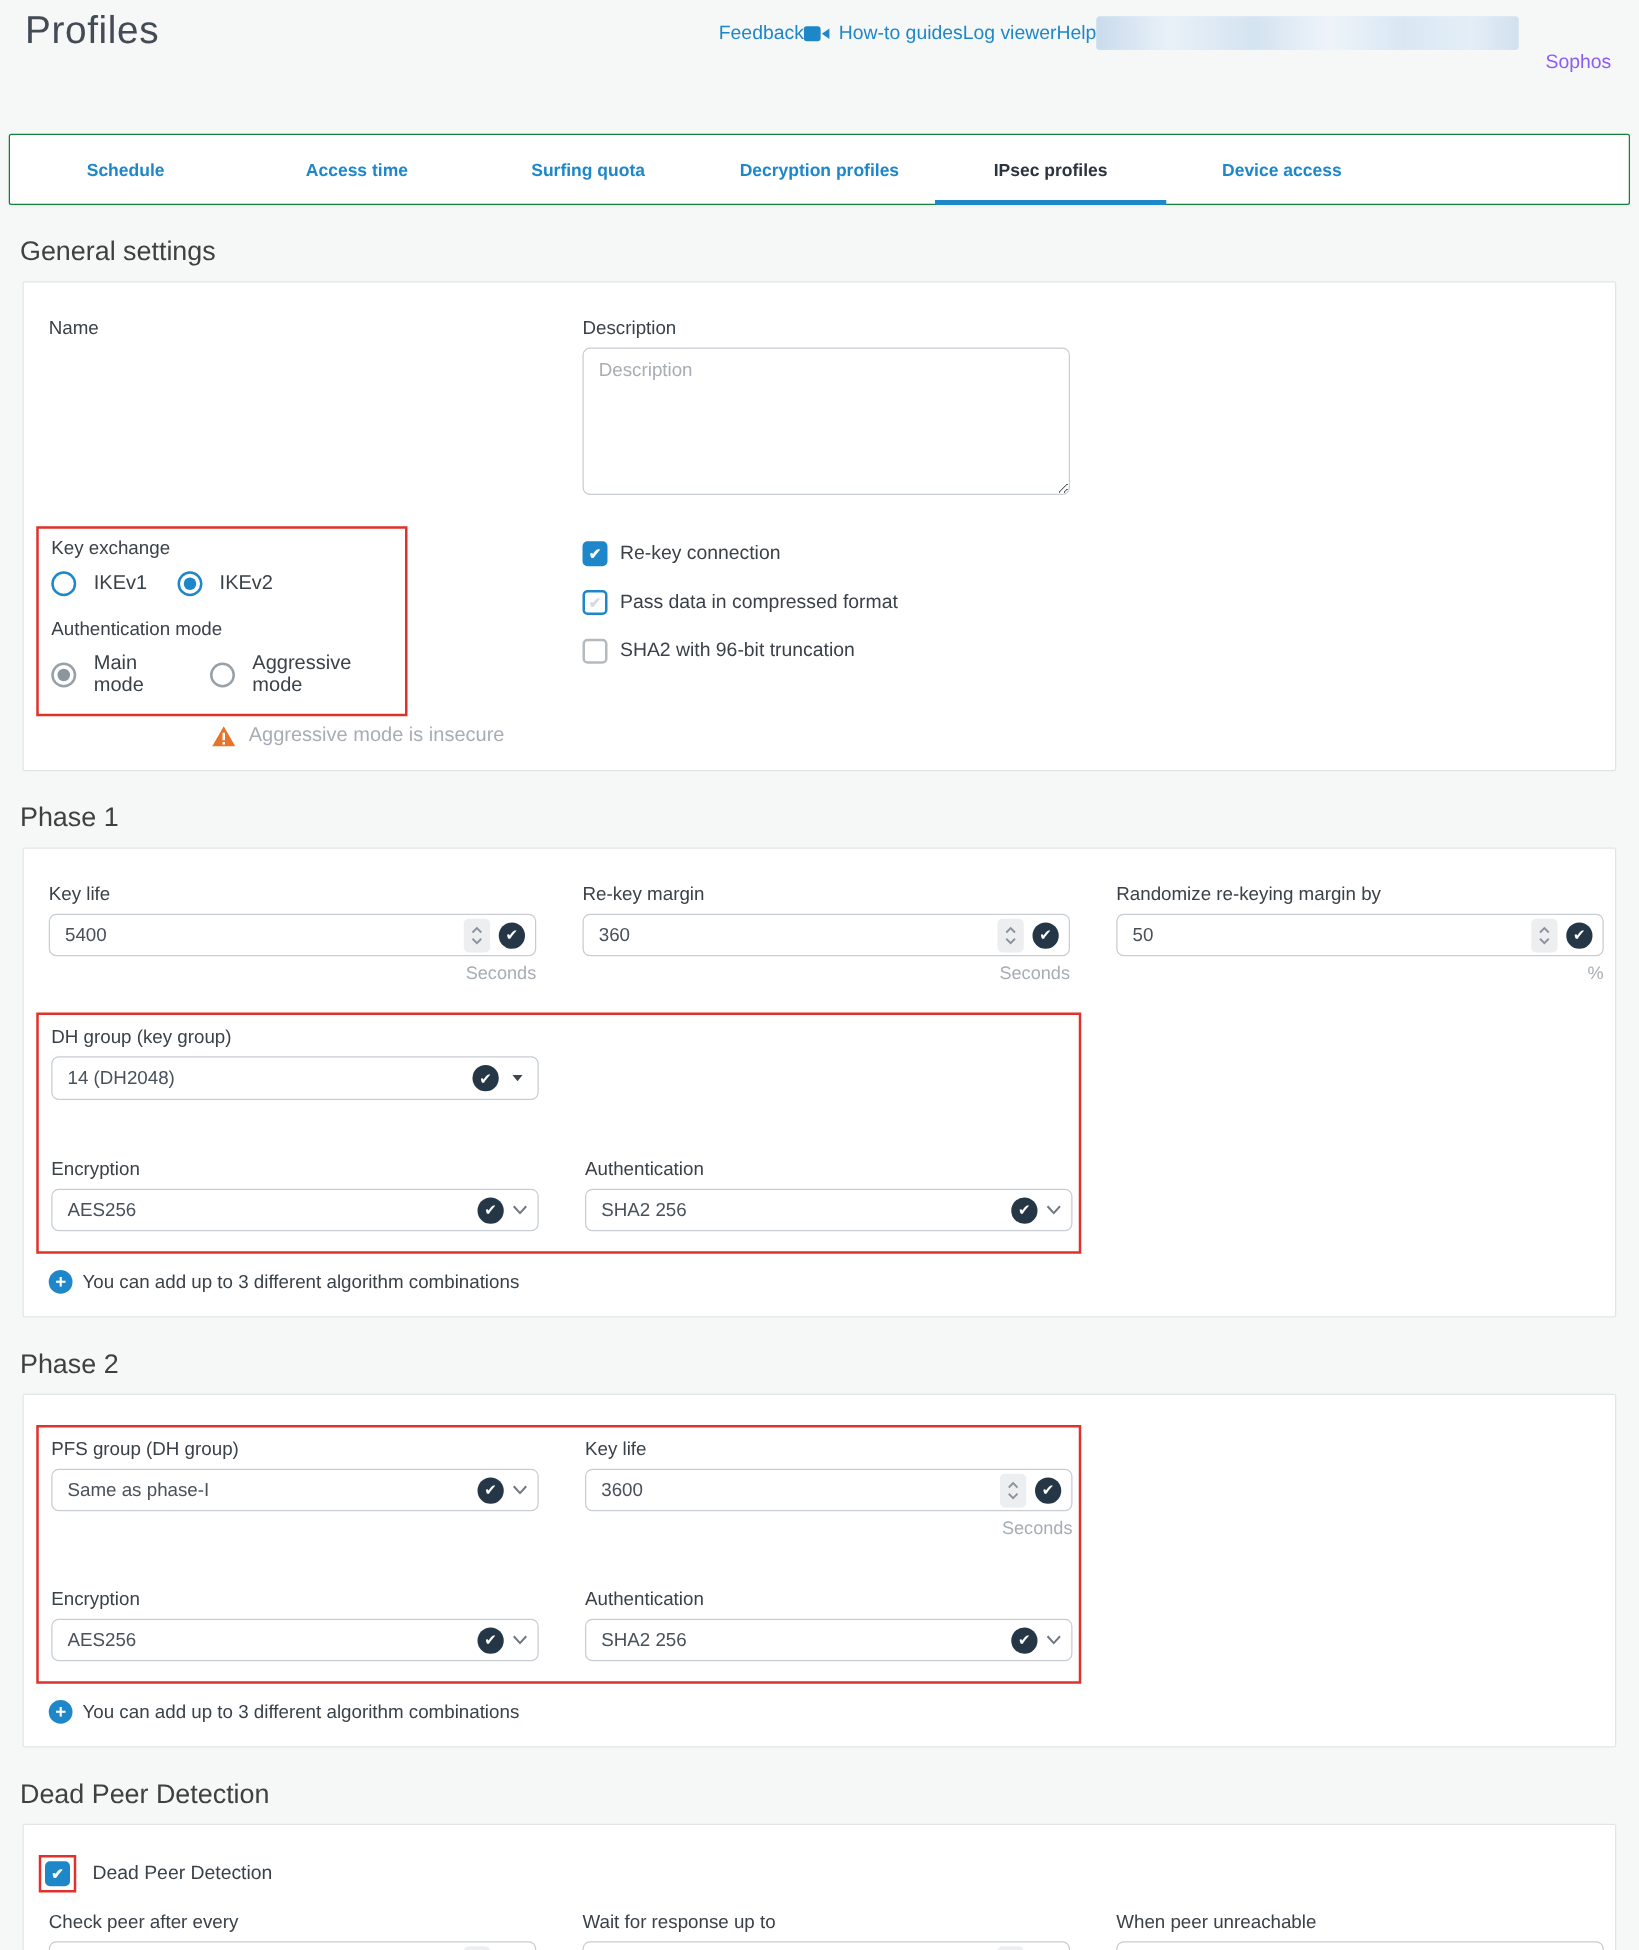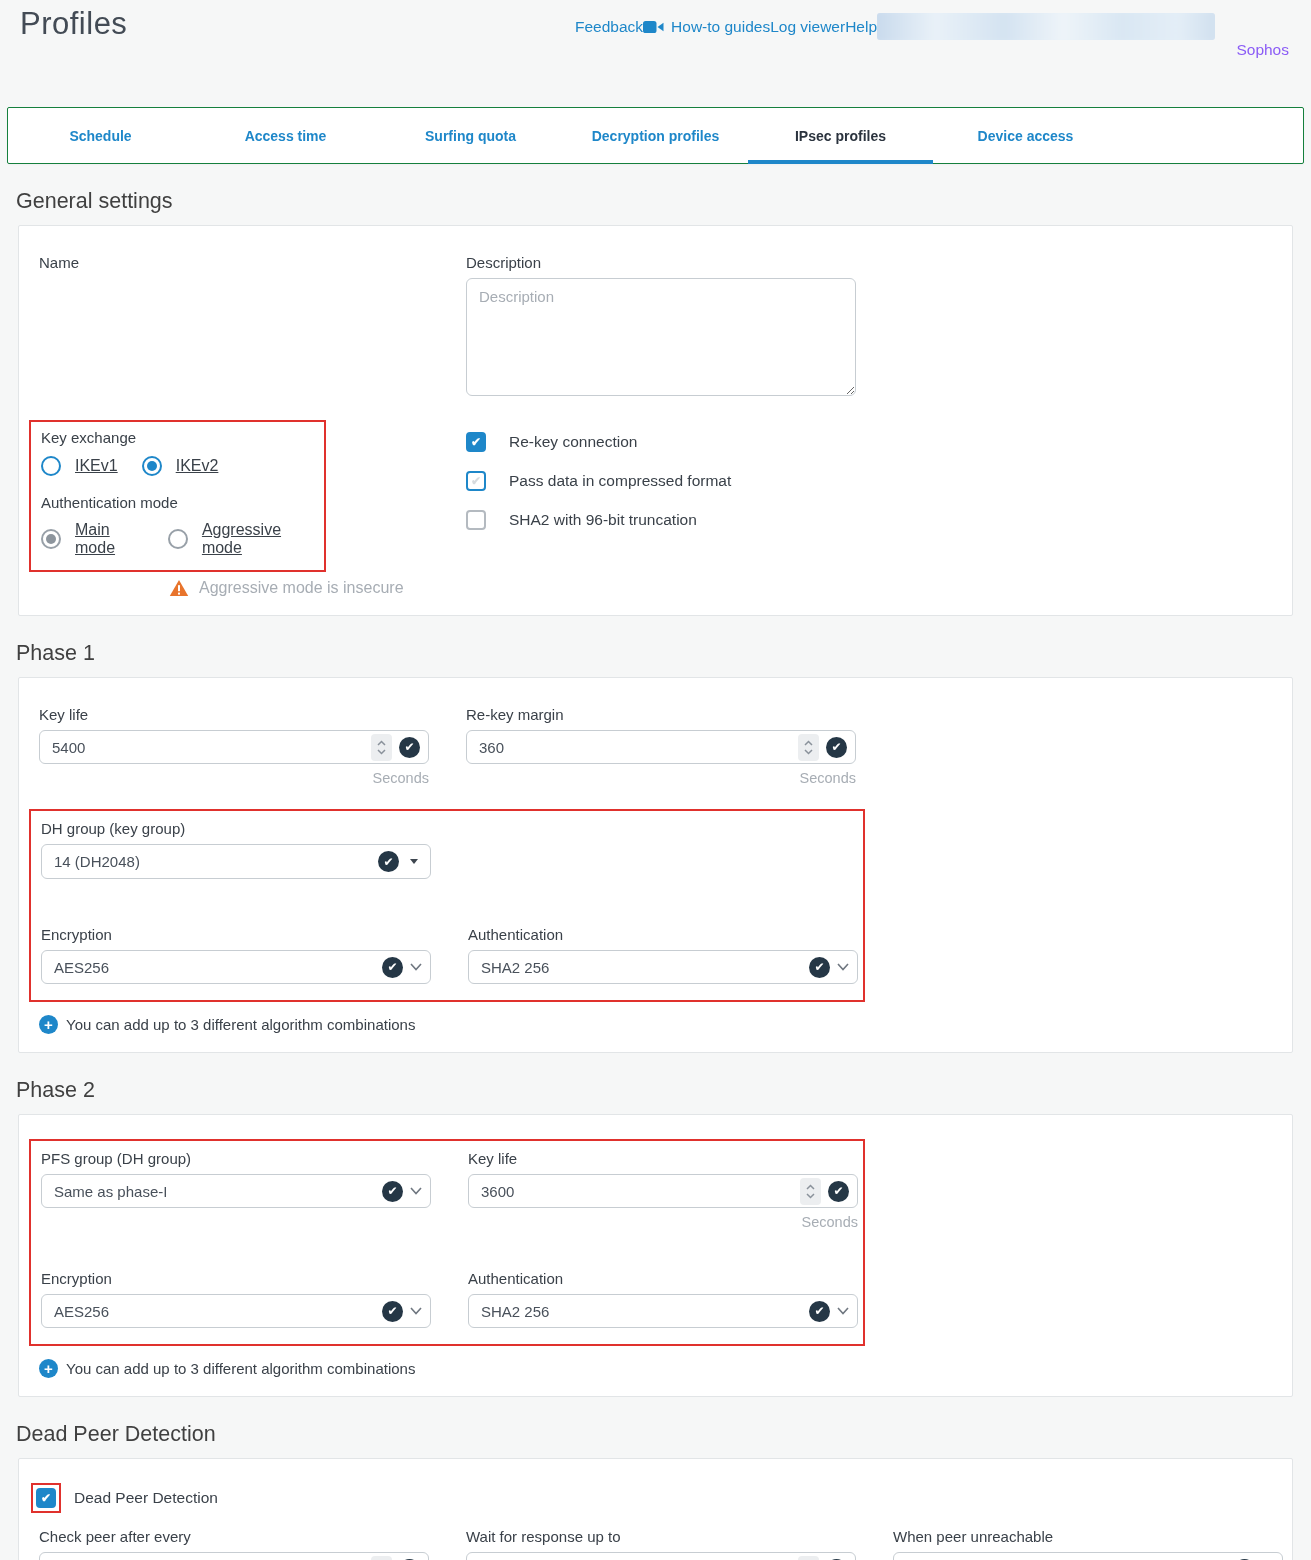--- a/index.html
+++ b/index.html
@@ -55,28 +55,28 @@
   .radio-on-gray::after { content:''; position:absolute; inset:3px; background:#8d959d; border-radius:50%; }
   .radio-off-gray { border:2px solid #98a0a8; }
 
   .cb { flex:0 0 auto; width:20px; height:20px; border-radius:4px; display:inline-flex; align-items:center; justify-content:center; font-size:12px; font-weight:700; background:#fff; }
   .cb-checked { background:#1e87c9; border:2px solid #1e87c9; color:#fff; }
   .cb-checked::after { content:'✔'; }
   .cb-faint { border:2px solid #1e87c9; color:#d7dbde; }
   .cb-faint::after { content:'✔'; }
   .cb-off { border:2px solid #b4bac0; }
 
-  .opt-row { display:flex; align-items:center; gap:23px; height:39px; font-size:15.5px; color:#3a4149; }
+  .opt-row { display:flex; align-items:center; gap:10px; height:39px; font-size:15.5px; color:#3a4149; }
 
   
   .red-box { border:2px solid #e0312d; }
   .kx-group { width:297px; margin-left:-10px; padding:7px 10px 13px; }
   .algo-group { width:836px; margin-left:-10px; padding:9px 10px 16px; }
   .warn-row { display:flex; align-items:center; gap:10px; margin:7px 0 0 130px; color:#a7adb4; font-size:16px; }
-  .radio-row { display:flex; align-items:center; margin-top:10px;text-decoration:underline; }
+  .radio-row { display:flex; align-items:center; margin-top:10px; }
   .radio-row .pair { display:flex; align-items:center; gap:14px; }
   .note-row { display:flex; align-items:center; gap:8px; margin-top:13px; font-size:15px; color:#3a4149; }
   .red-cb-wrap { display:inline-flex; border:2px solid #e0312d; padding:3px; margin-left:-8px; }
   .red-val { border:2px solid #e0312d; padding:2px 7px 3px; margin-left:-7px; }
 </style>
 </head>
 <body>
 
 <div class="page">
 
@@ -205,20 +205,34 @@
           <span class="spin">
               <svg width="13" height="19" viewBox="0 0 13 19">
                 <polyline points="3,7 6.5,3.5 10,7" fill="none" stroke="#8a929b" stroke-width="1.5"></polyline>
                 <polyline points="3,12 6.5,15.5 10,12" fill="none" stroke="#8a929b" stroke-width="1.5"></polyline>
               </svg>
             </span>
           <span class="badge"></span>
         </div>
         <div class="unit">Seconds</div>
       </div>
+      <div>
+        <div class="f-label">Randomize re-keying margin by</div>
+        <div class="input">
+          <span class="val">50</span>
+          <span class="spin">
+              <svg width="13" height="19" viewBox="0 0 13 19">
+                <polyline points="3,7 6.5,3.5 10,7" fill="none" stroke="#8a929b" stroke-width="1.5"></polyline>
+                <polyline points="3,12 6.5,15.5 10,12" fill="none" stroke="#8a929b" stroke-width="1.5"></polyline>
+              </svg>
+            </span>
+          <span class="badge"></span>
+        </div>
+        <div class="unit">%</div>
+      </div>
     </div>
 
     <div class="red-box algo-group" style="margin-top:23px;">
       <div class="f-label">DH group (key group)</div>
       <div class="input" style="width:390px;height:35px;">
         <span class="val">14 (DH2048)</span>
         <span class="badge"></span>
         <span class="tri"></span>
       </div>
       <div class="grid2" style="margin-top:47px;">

